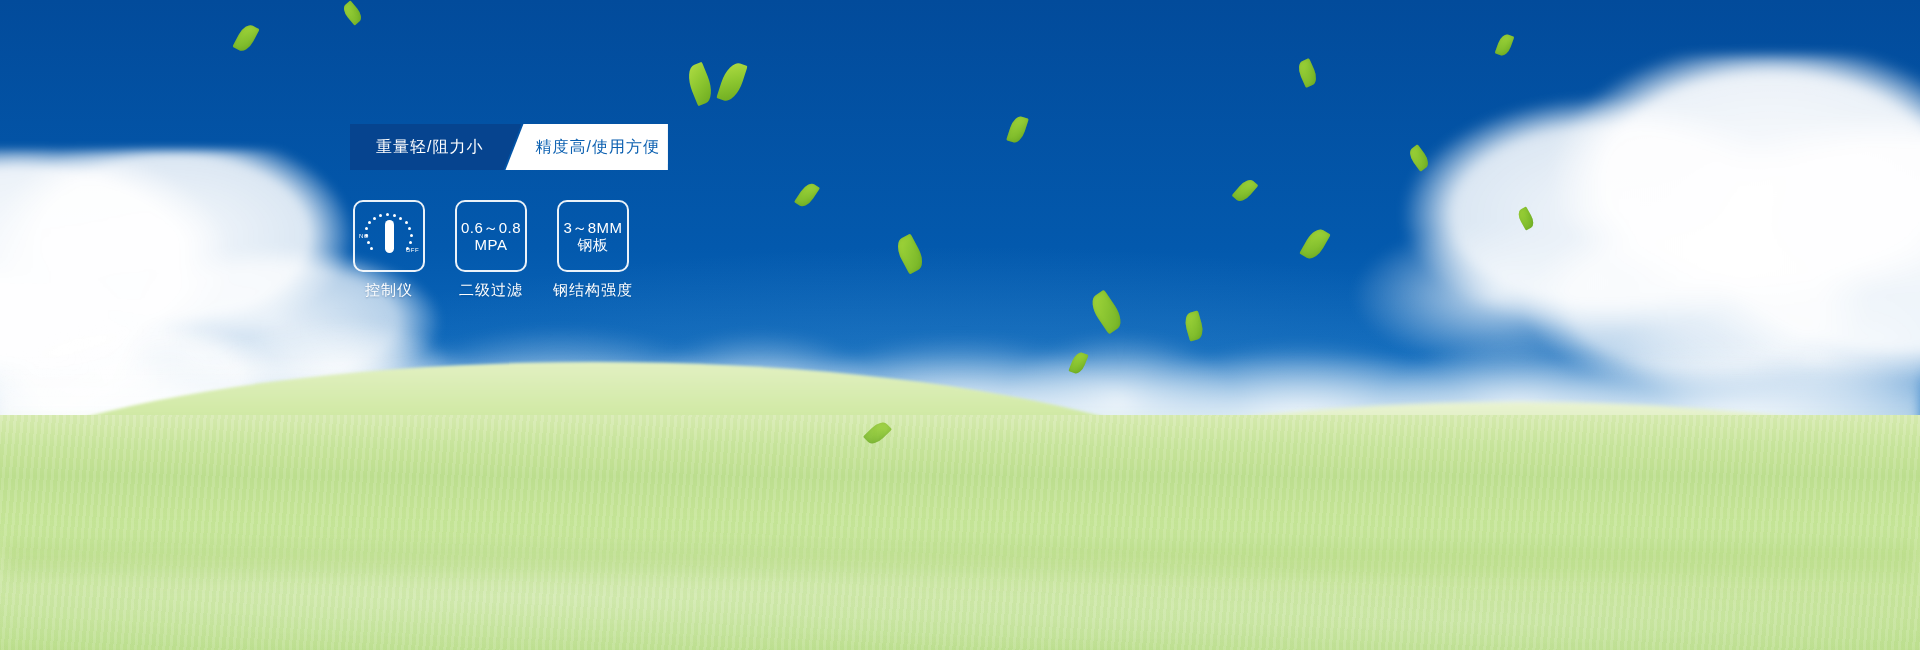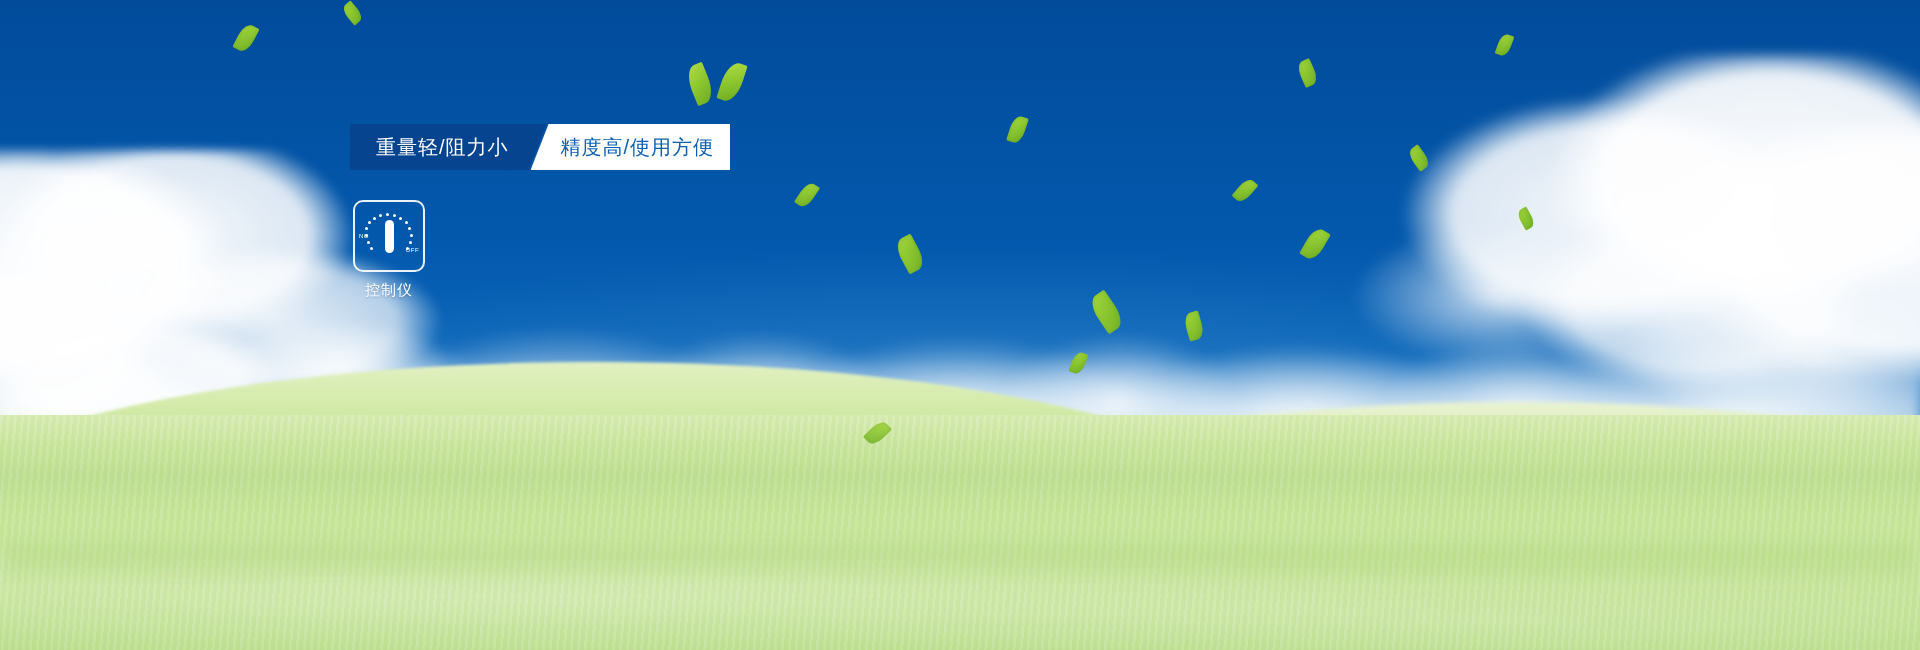--- a/index.html
+++ b/index.html
@@ -139,31 +139,31 @@
     border-radius:60% 6% 60% 6%;
     background:linear-gradient(150deg,#b2de45 0%,#8cc62f 50%,#6aa81f 100%);
   }
   .title-leaves .tl1 { left:4px; top:4px; transform:rotate(-22deg); }
   .title-leaves .tl2 { left:36px; top:2px; transform:rotate(18deg); }
 
   
   .tabs { display:flex; margin-top:26px; height:46px; }
   .tab {
     display:flex; align-items:center; justify-content:center;
-    font-size:20px; letter-spacing:1px; height:46px;
+    font-size:16px; letter-spacing:1px; height:46px;
   }
   .tab-primary {
     background:#06448f; color:#ffffff;
     padding:0 26px;
     clip-path:polygon(0 0,100% 0,calc(100% - 18px) 100%,0 100%);
     padding-right:38px;
   }
   .tab-secondary {
     background:#ffffff; color:#0a5fb0;
-    padding:0 16px 0 30px; margin-left:-16px;
+    padding:0 8px 0 30px; margin-left:-16px;
     clip-path:polygon(18px 0,100% 0,100% 100%,0 100%);
   }
 
   
   .features { display:flex; margin-top:30px; gap:24px; }
   .feature { width:78px; display:flex; flex-direction:column; align-items:center; }
   .feat-box {
     width:72px; height:72px; border:2px solid rgba(255,255,255,.92);
     border-radius:10px; display:flex; flex-direction:column;
     align-items:center; justify-content:center; color:#fff;
@@ -307,19 +307,37 @@
             <div class="dot" style="left:46px;top:36px;"></div>
             <div class="dot" style="left:10px;top:36px;"></div>
             <div class="needle"></div>
             <span class="lbl lbl-no">NO</span>
             <span class="lbl lbl-off">OFF</span>
           </div>
         </div>
         <div class="feat-caption">控制仪</div>
       </div>
 
-
-
+      <div class="feature">
+        <div class="feat-box">
+          <div class="feat-text">
+            <div>0.6～0.8</div>
+            <div>MPA</div>
+          </div>
+        </div>
+        <div class="feat-caption">二级过滤</div>
+      </div>
+
+
+      <div class="feature">
+        <div class="feat-box">
+          <div class="feat-text">
+            <div>3～8MM</div>
+            <div>钢板</div>
+          </div>
+        </div>
+        <div class="feat-caption">钢结构强度</div>
+      </div>
 
 
     </div>
   </div>
 </div>
 
 </body></html>

